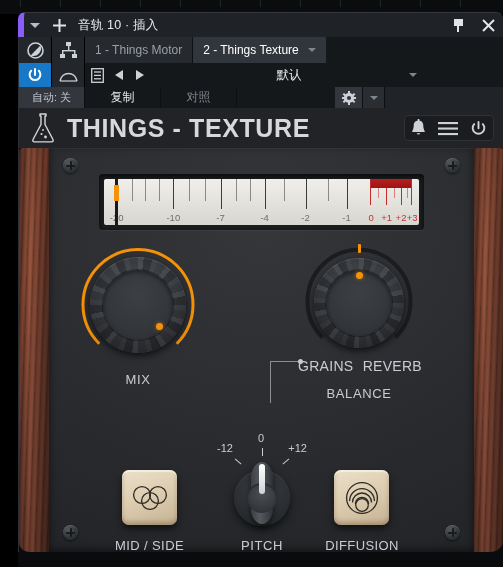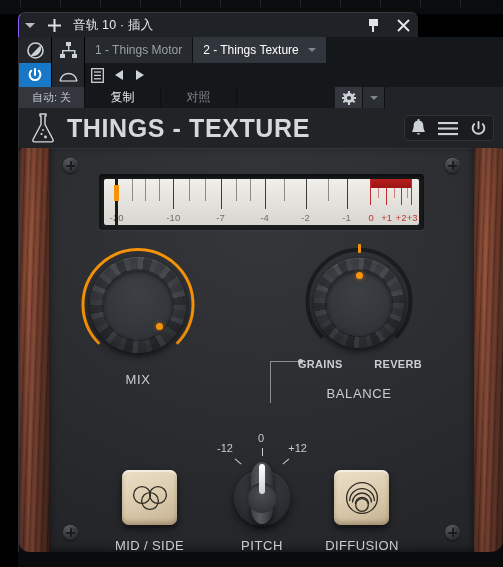--- a/index.html
+++ b/index.html
@@ -23,26 +23,26 @@
     position: absolute; left: 0; top: 0; width: 503px; height: 14px;
     background: #0b0c0e;
   }
   .ruler-strip .tick {
     position: absolute; top: 0; width: 1px; height: 7px; background: #22262b;
   }
 
   
   .daw-titlebar {
     position: absolute; left: 18px; top: 12px;
-    width: 400px; height: 25px;
+    width: 485px; height: 25px;
     background: #1f2226;
     border-top-left-radius: 7px;
     border-top-right-radius: 7px;
     border-top: 1px solid #34383e;
-    border-left: 1px solid #8b5cf6;
+    border-left: 6px solid #8b5cf6;
     display: flex; align-items: center;
   }
   .tb-caret {
     width: 22px; height: 25px; display: flex; align-items: center; justify-content: center;
   }
   .caret-glyph {
     width: 0; height: 0;
     border-left: 5px solid transparent; border-right: 5px solid transparent;
     border-top: 5px solid #b9bec4;
   }
@@ -262,21 +262,21 @@
   }
   .knob-dot {
     position:absolute; width: 7px; height: 7px; border-radius: 50%;
     background:#f59208; box-shadow: 0 0 4px rgba(245,146,8,.55);
   }
   .knob-label {
     position:absolute; text-align:center; color:#c9ccd0; font-size: 13px; letter-spacing:.6px;
     white-space: nowrap;
   }
   .side-label {
-    position:absolute; color:#c9ccd0; font-size: 11px; letter-spacing:.3px; white-space:nowrap;font-weight:bold;
+    position:absolute; color:#c9ccd0; font-size: 14px; letter-spacing:.3px; white-space:nowrap;
   }
   .bal-top-tick {
     position:absolute; width: 3px; height: 9px; background:#f59208; border-radius:1px;
   }
 
   
   .connector-v {
     position:absolute; width: 1px; background: #8b8f94;
   }
   .connector-h {
@@ -428,20 +428,26 @@
     </div>
     <div class="navarrow">
       <svg width="9" height="10" viewBox="0 0 9 10">
         <path d="M8 0 L8 10 L0 5 Z" fill="#cdd2d7"></path>
       </svg>
     </div>
     <div class="navarrow">
       <svg width="9" height="10" viewBox="0 0 9 10">
         <path d="M1 0 L1 10 L9 5 Z" fill="#cdd2d7"></path>
       </svg>
+    </div>
+    <div class="preset-name">
+      <span>默认</span>
+      <span class="preset-caret">
+        <span class="caret-sm" style="display:block"></span>
+      </span>
     </div>
   </div>
 
   <div class="auto-row">
     <div class="auto-state">
       <span>自动: 关</span>
     </div>
     <div class="auto-btn lit">
       <span>复制</span>
     </div>

